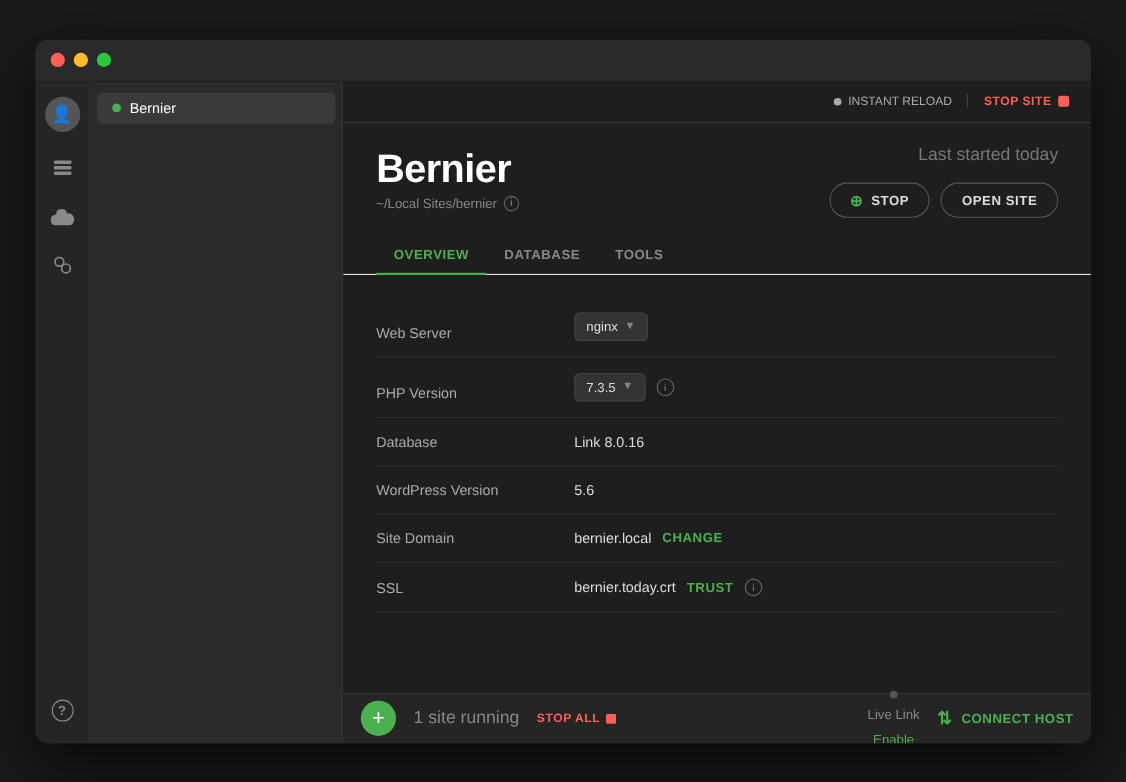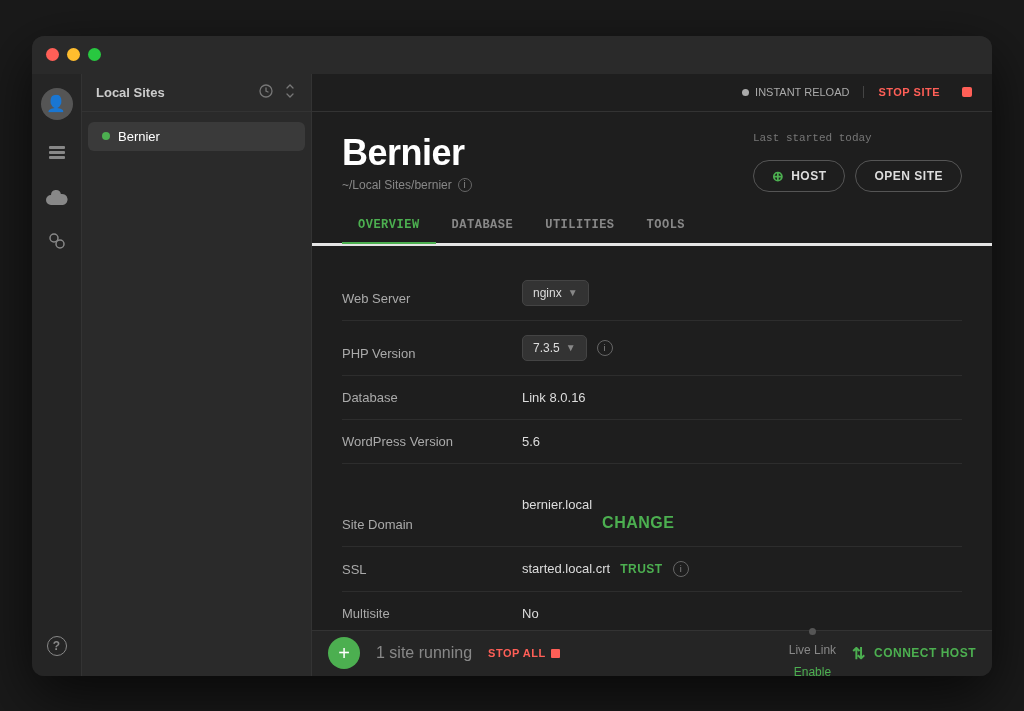--- a/index.html
+++ b/index.html
@@ -180,21 +180,21 @@
     }
     .instant-reload-dot {
       width: 7px;
       height: 7px;
       border-radius: 50%;
       background: #aaa;
     }
     .stop-site-btn {
       display: flex;
       align-items: center;
-      gap: 22px;
+      gap: 6px;
       color: #ff5f57;
       font-size: 11px;
       font-weight: 700;
       letter-spacing: 0.5px;
       cursor: pointer;
       text-transform: uppercase;
       border-left: 1px solid #444;
       padding-left: 14px;
     }
     .stop-site-square {
@@ -229,24 +229,23 @@
       border: 1px solid #666;
       display: inline-flex;
       align-items: center;
       justify-content: center;
       font-size: 10px;
       color: #888;
       cursor: pointer;
     }
     .last-started {
       color: #777;
-      font-size: 11px;
-      text-align: left;
+      font-size: 16px;
+      text-align: right;
       padding-right: 0;
-      font-family: Liberation Mono, monospace;
     }
     .site-header-row {
       display: flex;
       align-items: flex-start;
       justify-content: space-between;
     }
     .site-header-actions {
       display: flex;
       gap: 10px;
       padding-top: 16px;
@@ -269,22 +268,21 @@
       color: #4caf50;
       font-size: 14px;
     }
 
     
     .tabs-bar {
       display: flex;
       align-items: center;
       padding: 0 30px;
       margin-top: 16px;
-      border-bottom: 3px solid #e5e5e5;
-      font-family: Liberation Mono, monospace;
+      border-bottom: 1px solid #e5e5e5;
     }
     .tab {
       padding: 10px 16px;
       font-size: 12px;
       font-weight: 600;
       color: #888;
       cursor: pointer;
       letter-spacing: 0.5px;
       border-bottom: 2px solid transparent;
       margin-bottom: -1px;
@@ -343,26 +341,25 @@
       border: 1px solid #666;
       display: inline-flex;
       align-items: center;
       justify-content: center;
       font-size: 9px;
       color: #888;
       cursor: pointer;
     }
     .change-link {
       color: #4caf50;
-      font-size: 16px;
+      font-size: 12px;
       font-weight: 700;
       letter-spacing: 0.5px;
       cursor: pointer;
       text-transform: uppercase;
-      margin-top: 36px;
     }
     .trust-link {
       color: #4caf50;
       font-size: 12px;
       font-weight: 700;
       letter-spacing: 0.5px;
       cursor: pointer;
       text-transform: uppercase;
     }
 
@@ -493,36 +490,20 @@
           </svg>
         </span>
       </div>
       <div class="icon-sidebar-spacer"></div>
       <div class="icon-sidebar-item">
         <span style="width:20px;height:20px;border-radius:50%;border:1.5px solid #888;display:flex;align-items:center;justify-content:center;font-size:12px;color:#888;font-weight:700;">?</span>
       </div>
     </div>
 
     <div class="sites-sidebar">
-      <div class="sites-sidebar-header">
-        <span class="sites-sidebar-title">Local Sites</span>
-        <div class="sites-sidebar-actions">
-          <span title="History">
-            <svg width="14" height="14" viewBox="0 0 14 14" fill="none">
-              <circle cx="7" cy="7" r="6" stroke="#777" stroke-width="1.3" fill="none"></circle>
-              <path d="M7 4v3l2 1" stroke="#777" stroke-width="1.3" stroke-linecap="round"></path>
-            </svg>
-          </span>
-          <span title="Collapse">
-            <svg width="14" height="14" viewBox="0 0 14 14" fill="none">
-              <path d="M4 4l3-3 3 3M4 10l3 3 3-3" stroke="#777" stroke-width="1.3" stroke-linecap="round"></path>
-            </svg>
-          </span>
-        </div>
-      </div>
       <div class="sites-list">
         <div class="site-item active">
           <div class="site-status-dot dot-green"></div>
           <span class="site-name">Bernier</span>
         </div>
       </div>
     </div>
 
     <div class="main-content">
 
@@ -544,34 +525,33 @@
             <div class="site-path">
               <span>~/Local Sites/bernier</span>
               <span class="site-path-info">i</span>
             </div>
           </div>
           <div style="text-align:right;">
             <div class="last-started">Last started today</div>
             <div class="site-header-actions">
               <button class="btn-admin">
                 <span class="wp-icon">⊕</span>
-                <span>HOST</span>
+                <span>STOP</span>
               </button>
               <button class="btn-open-site">
                 <span>OPEN SITE</span>
               </button>
             </div>
           </div>
         </div>
       </div>
 
       <div class="tabs-bar">
         <div class="tab active">OVERVIEW</div>
         <div class="tab">DATABASE</div>
-        <div class="tab">UTILITIES</div>
         <div class="tab">TOOLS</div>
       </div>
 
       <div class="overview-content">
 
         <div class="info-row">
           <span class="info-label">Web Server</span>
           <div class="info-value">
             <button class="dropdown-btn">
               <span>nginx</span>
@@ -609,32 +589,26 @@
           <span class="info-label">Site Domain</span>
           <div class="info-value">
             <span>bernier.local</span>
             <span class="change-link">CHANGE</span>
           </div>
         </div>
 
         <div class="info-row">
           <span class="info-label">SSL</span>
           <div class="info-value">
-            <span>started.local.crt</span>
+            <span>bernier.today.crt</span>
             <span class="trust-link">TRUST</span>
             <span class="info-icon">i</span>
           </div>
         </div>
 
-        <div class="info-row" style="border-bottom:none;">
-          <span class="info-label">Multisite</span>
-          <div class="info-value">
-            <span>No</span>
-          </div>
-        </div>
       </div>
 
       <div class="bottom-bar">
         <div class="add-btn">
           <span style="line-height:1;">+</span>
         </div>
         <span class="running-info">1 site running</span>
         <div class="stop-all-btn">
           <span>STOP ALL</span>
           <div class="stop-all-square"></div>

